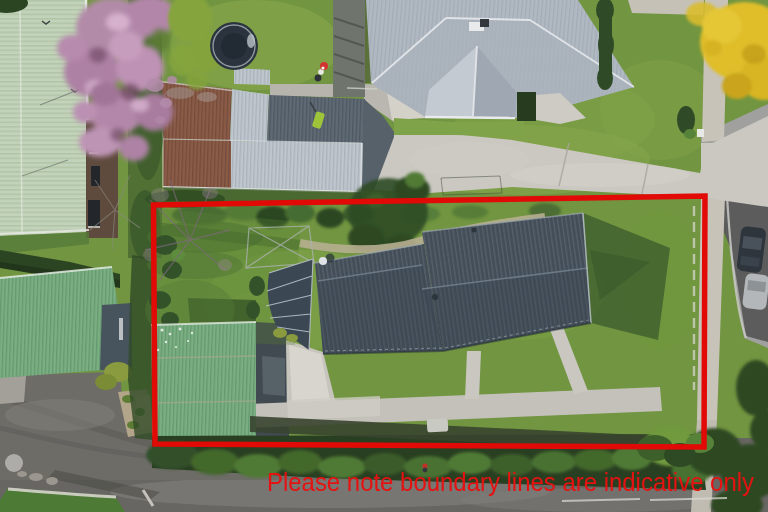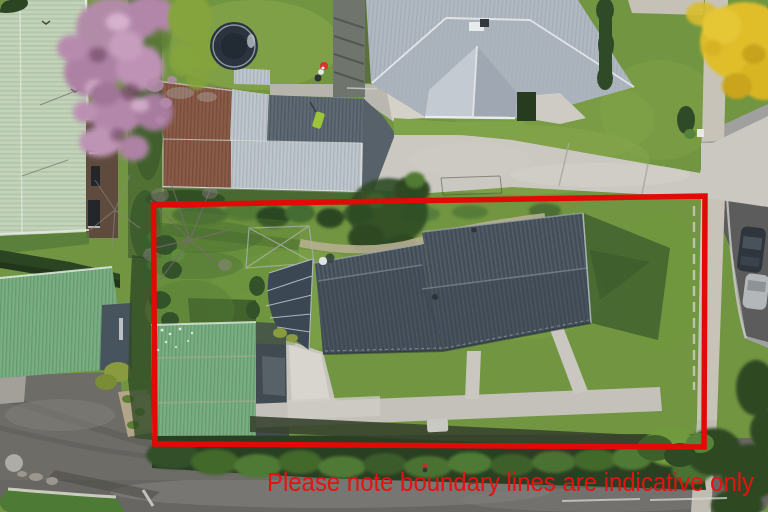--- a/index.html
+++ b/index.html
@@ -1,16 +1,16 @@
 <!DOCTYPE html>
 <html><head>
 <meta charset="utf-8">
 <style>
   html,body{margin:0;padding:0;background:#719540;}
-  #stage{position:relative;width:768px;height:512px;overflow:hidden;font-family:"Liberation Sans",sans-serif;border-radius:10px;}
+  #stage{position:relative;width:768px;height:512px;overflow:hidden;font-family:"Liberation Sans",sans-serif;}
   svg{display:block;}
 </style>
 </head>
 <body>
 <div id="stage">
 <svg width="768" height="512" viewBox="0 0 768 512" xmlns="http://www.w3.org/2000/svg">
 <defs>
   <pattern id="pPale" width="4.5" height="4.5" patternUnits="userSpaceOnUse" patternTransform="rotate(90)">
     <rect width="4.5" height="4.5" fill="#c3d2ba"></rect>
           <rect width="1.5" height="4.5" fill="#b1c5a7"></rect>

